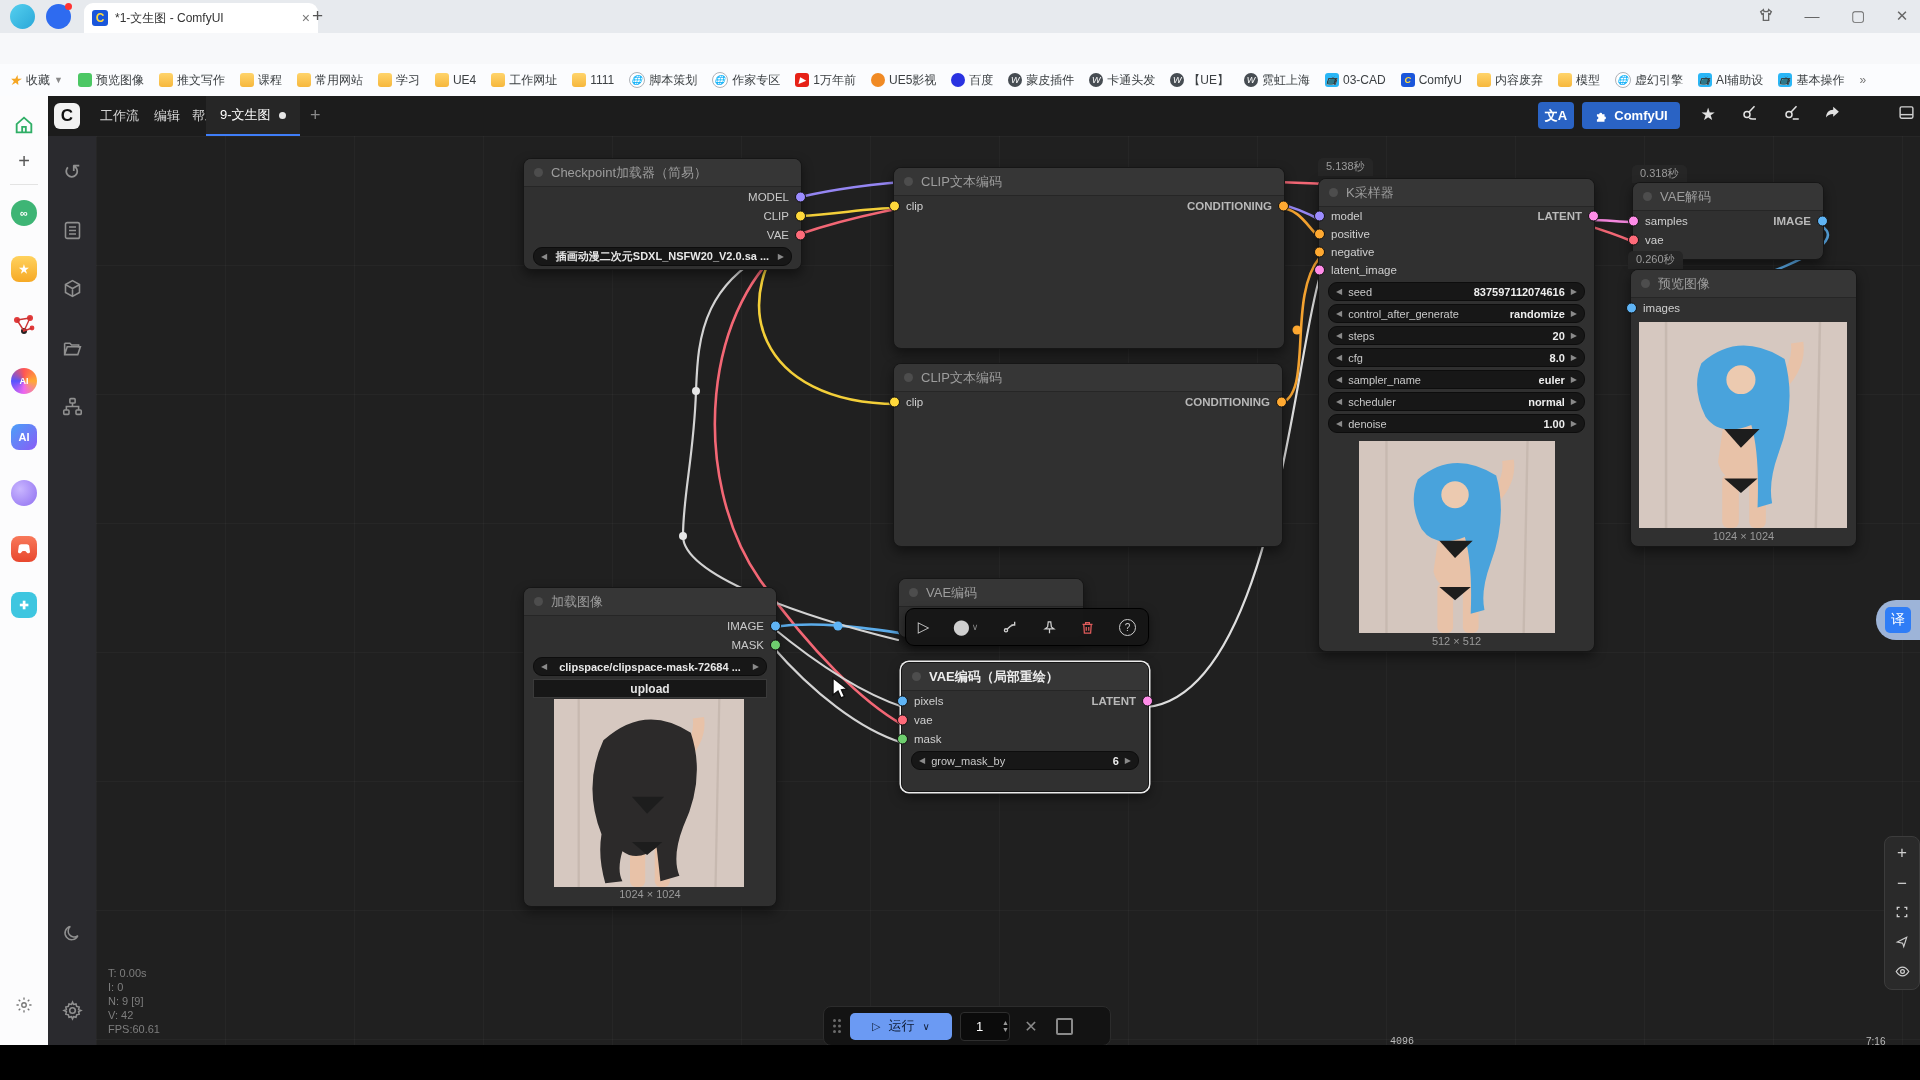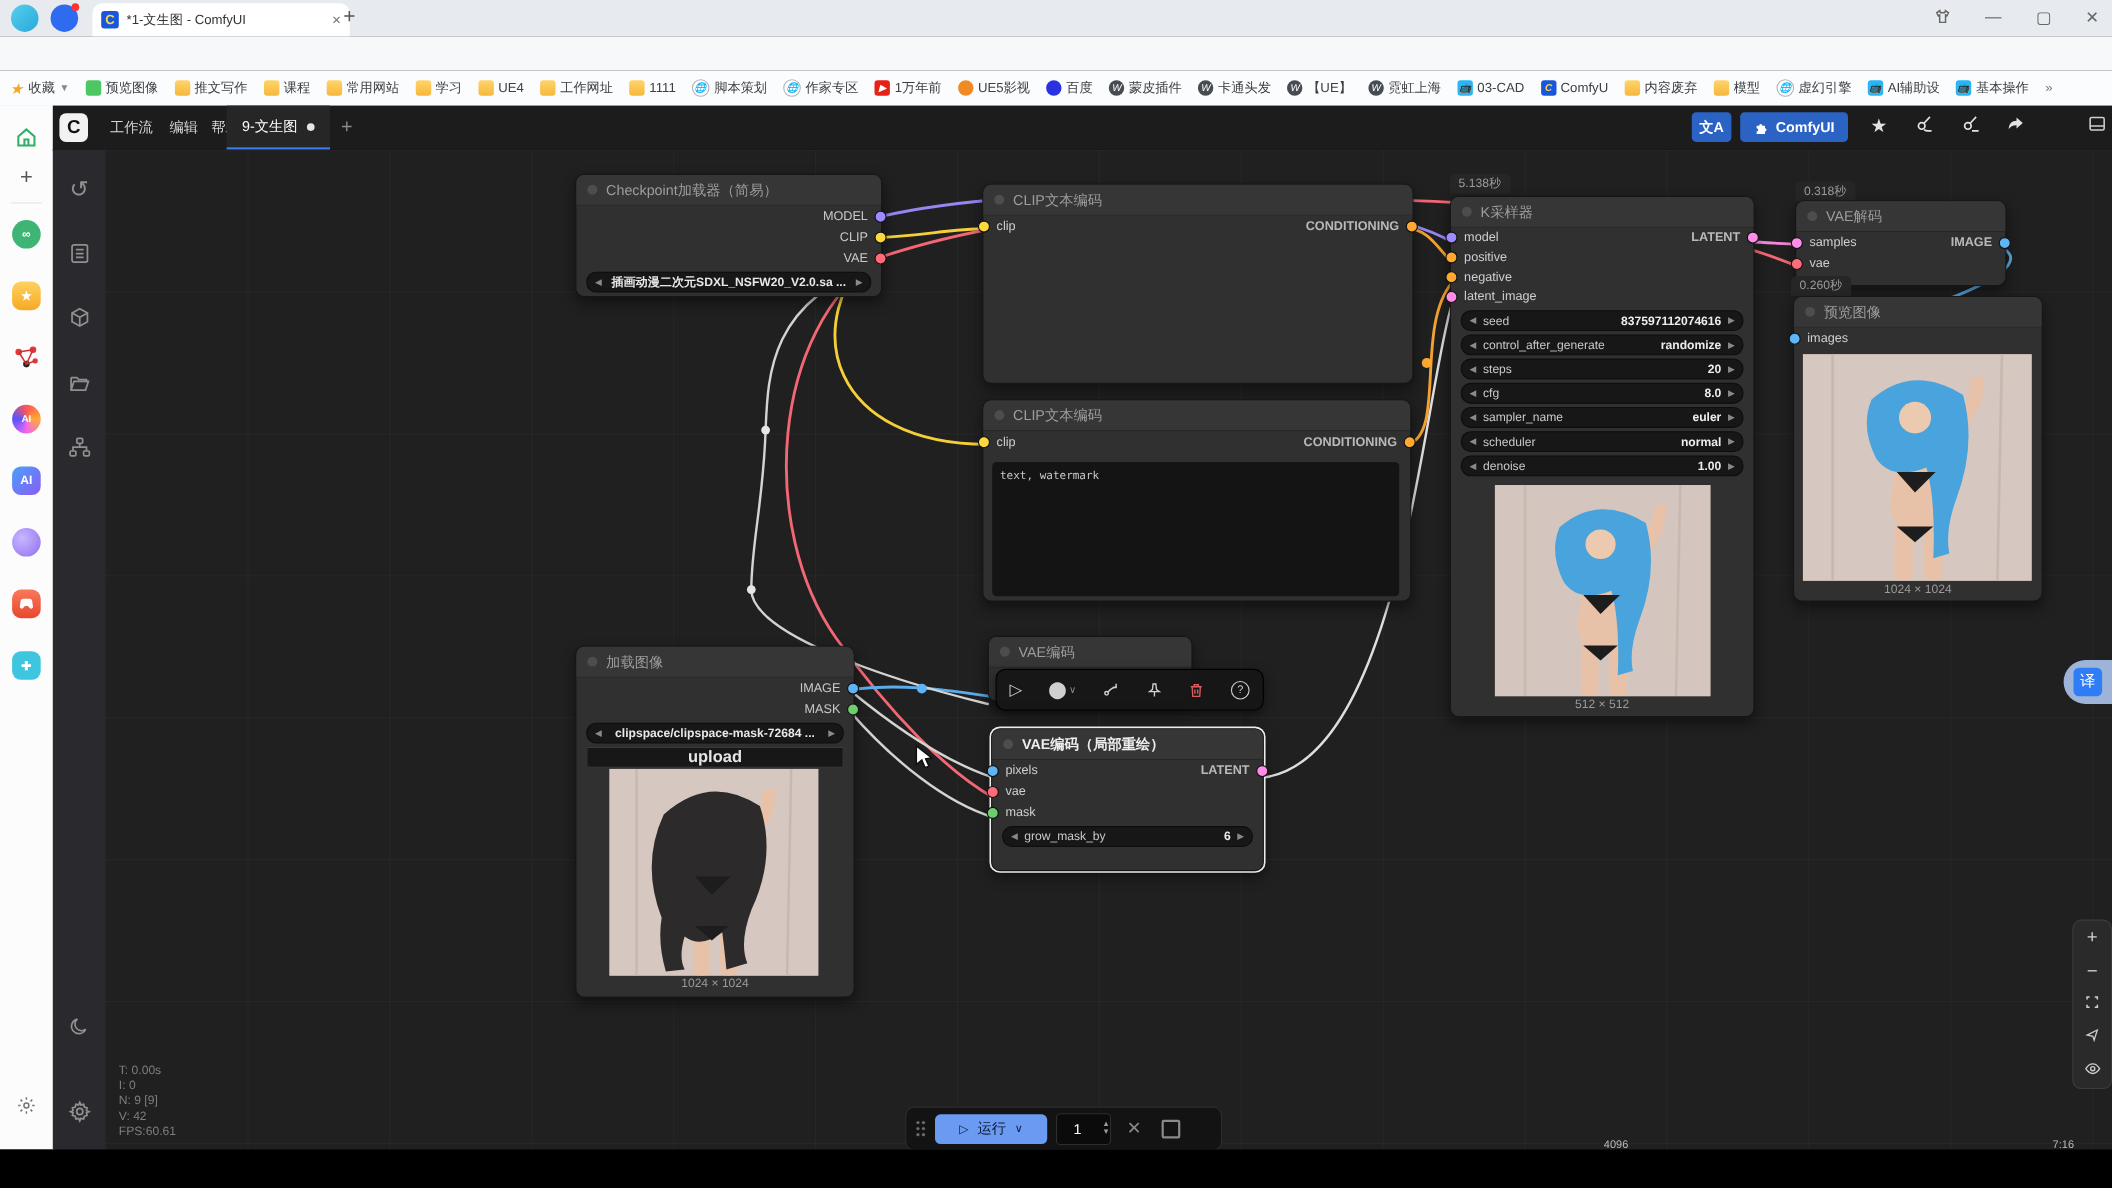--- a/index.html
+++ b/index.html
@@ -65,21 +65,21 @@
   .srow{position:relative;height:19px;display:flex;align-items:center;padding:0 12px;font-size:11.5px;color:#cfcfcf;}
   .sdot{position:absolute;top:50%;transform:translateY(-50%);width:9px;height:9px;border-radius:50%;border:1px solid #111;background:var(--c);}
   .sdot.in{left:-5px;}
   .sdot.out{right:-5px;}
   .slab-out{margin-left:auto;color:#c9c9c9;}
   .widget{height:17px;background:#171717;border:1px solid #0d0d0d;border-radius:9px;margin:3px 9px;display:flex;align-items:center;padding:0 7px;gap:6px;font-size:11px;color:#c9c9c9;}
   .warr{color:#8a8a8a;font-size:8px;}
   .wname{flex:1;white-space:nowrap;overflow:hidden;}
   .wval{font-weight:bold;color:#ededed;}
   .wcenter{flex:1;text-align:center;font-weight:bold;color:#e8e8e8;white-space:nowrap;overflow:hidden;}
-  .uploadw{height:17px;background:#171717;border:1px solid #3a3a3a;margin:2px 9px;display:flex;align-items:center;justify-content:center;font-size:15px;color:#e5e5e5;font-weight:bold;}
+  .uploadw{height:17px;background:#171717;border:1px solid #3a3a3a;margin:2px 9px;display:flex;align-items:center;justify-content:center;font-size:12px;color:#e5e5e5;font-weight:bold;}
   .nodetext{position:absolute;background:#141414;border-radius:4px;font-family:"DejaVu Sans Mono",monospace;font-size:10px;color:#c8c8c8;padding:6px 7px;line-height:1.35;}
   .caption{position:absolute;text-align:center;color:#9a9a9a;font-size:11px;}
   .badge{position:absolute;background:#262626;color:#9c9c9c;font-size:11px;padding:1px 8px 2px;border-radius:5px 5px 0 0;}
   .imgbox{position:absolute;overflow:hidden;background:#d8cbc2;}
   .imgbox svg{display:block;width:100%;height:100%;}
   
   .ntoolbar{left:905px;top:608px;width:242px;height:36px;background:#161616f2;border:1px solid #000;border-radius:9px;display:flex;align-items:center;justify-content:space-around;box-shadow:0 4px 10px rgba(0,0,0,.5);}
   .nt-ico{color:#cfcfcf;font-size:15px;display:flex;align-items:center;}
   .stats{left:108px;top:966px;color:#7e7e7e;font-size:11px;line-height:14px;}
   .runbar{left:823px;top:1006px;width:270px;height:38px;background:#121212f0;border:1px solid #2c2c2c;border-radius:8px;display:flex;align-items:center;gap:8px;padding:0 8px;}
@@ -479,21 +479,20 @@
     <div class="nhead">
         <span class="ndot"></span>
         <span>CLIP文本编码</span>
       </div>
     <div class="srow">
         <span class="sdot in" style="--c:#ffd93b;"></span>
         <span>clip</span>
         <span class="slab-out" style="color:#b9b9b9;font-weight:bold;">CONDITIONING</span>
         <span class="sdot out" style="--c:#ffa931;"></span>
       </div>
-    <div class="nodetext" style="left:8px;top:56px;width:356px;height:110px;">text, watermark</div>
   </div>
 
   <div class="badge" style="left:1318px;top:158px;">5.138秒</div>
   <div class="node" style="left:1318px;top:178px;width:275px;height:472px;">
     <div class="nhead">
         <span class="ndot"></span>
         <span>K采样器</span>
       </div>
     <div class="srow" style="height:18px;">
         <span class="sdot in" style="--c:#9c8cff;"></span>
@@ -768,17 +767,17 @@
   </div>
 
   <div class="abs transtab">
     <span class="transq">译</span>
   </div>
 
   <svg class="abs" style="left:830px;top:676px;" width="22" height="24" viewBox="0 0 22 24">
     <path d="M3,2 L3,19 L8,15 L11,22 L14.5,20.5 L11.5,13.8 L17,13 Z" fill="#fff" stroke="#111" stroke-width="1.4"></path>
   </svg>
 
-  <div class="abs cliptext" style="left:1458px;top:1036px;">4096</div>
+  <div class="abs cliptext" style="left:1390px;top:1036px;font-family:Liberation Mono, monospace;">4096</div>
   <div class="abs cliptext" style="left:1866px;top:1036px;">7:16</div>
   <div class="abs taskbar"></div>
 
 </div>
 
 </body></html>

